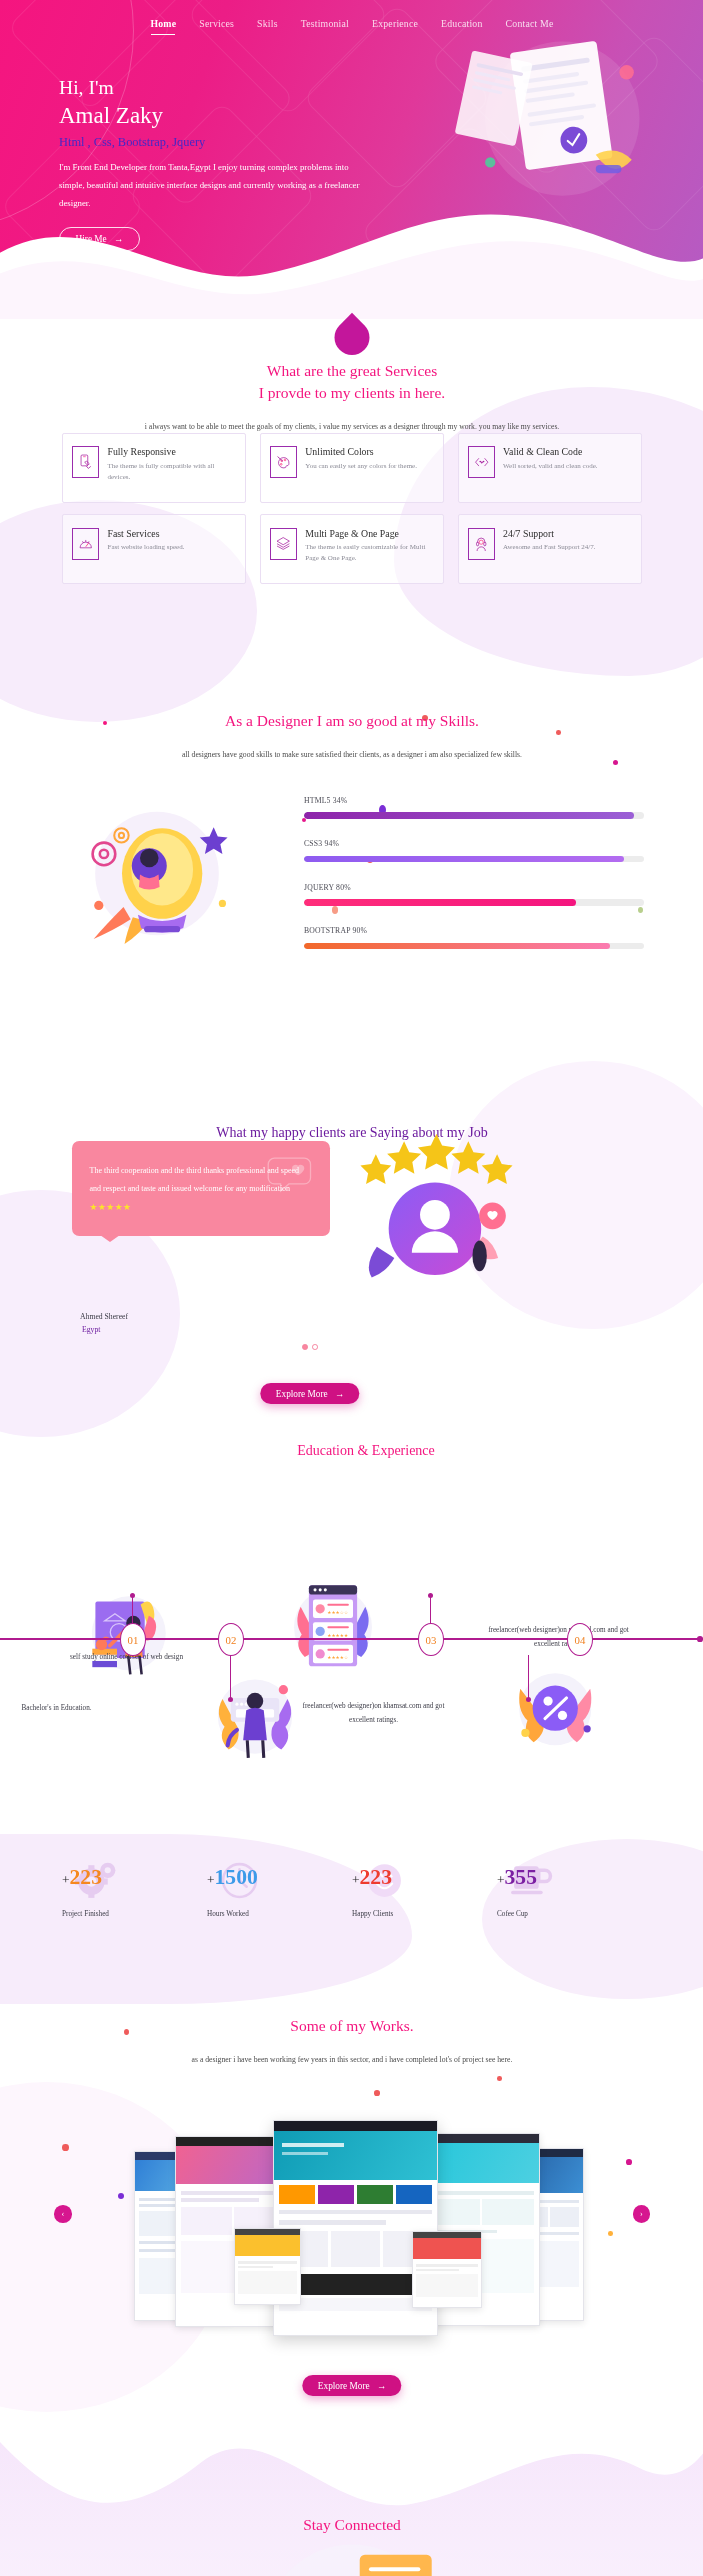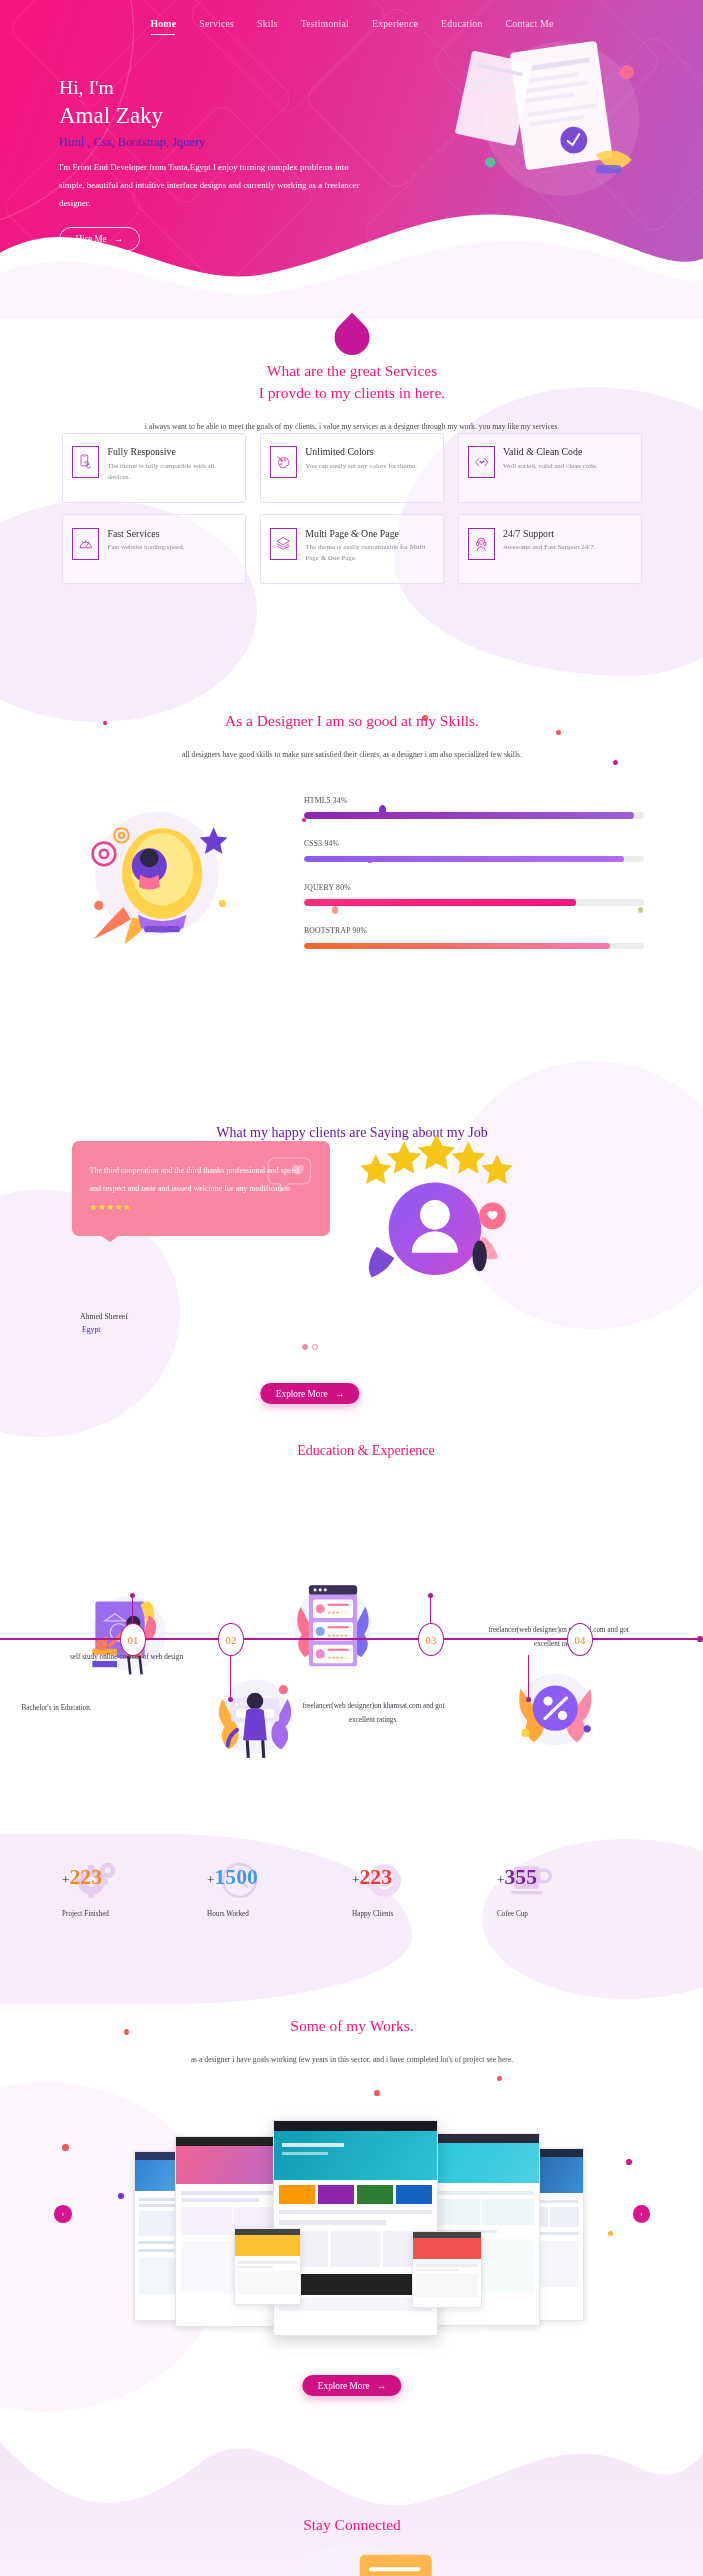--- a/index.html
+++ b/index.html
@@ -618,21 +618,21 @@
     <span class="dot" style="left:124px;top:40px;width:5.2px;height:6.2px;background:#ef5b5b;"></span>
     <span class="dot" style="left:497px;top:87px;width:4.6px;height:4.6px;background:#ef5b5b;"></span>
     <span class="dot" style="left:374px;top:101px;width:5.7px;height:5.7px;background:#ef5b5b;"></span>
     <span class="dot" style="left:62px;top:155px;width:6.7px;height:6.7px;background:#ef5b5b;"></span>
     <span class="dot" style="left:118px;top:204px;width:6.2px;height:6.2px;background:#7b2ed6;"></span>
     <span class="dot" style="left:626px;top:170px;width:5.7px;height:5.7px;background:#d6168f;"></span>
     <span class="dot" style="left:608px;top:242px;width:4.6px;height:4.6px;background:#ffb13b;"></span>
 
     <div style="position:absolute;left:0;top:26px;width:704px;">
       <div class="sec-title">Some of my Works.</div>
-      <div class="sec-sub">as a designer i have goals working few years in this sector, and i have completed lot's of project see here.</div>
+      <div class="sec-sub">as a designer i have been working few years in this sector, and i have completed lot's of project see here.</div>
     </div>
 
     <div class="shots">
 
       <div class="shot" style="left:31px;top:31px;width:98px;height:170px;">
         <div style="height:8.2px;background:#2b3a67;"></div>
         <div style="height:31px;background:linear-gradient(120deg,#2f7fd6,#6fc4e8);"></div>
         <div style="padding:4.1px;">
             <div style="height:3.1px;background:#dde3ee;margin:2.6px 0;"></div>
           <div style="height:3.1px;background:#dde3ee;margin:2.6px 0;width:70%;"></div>

